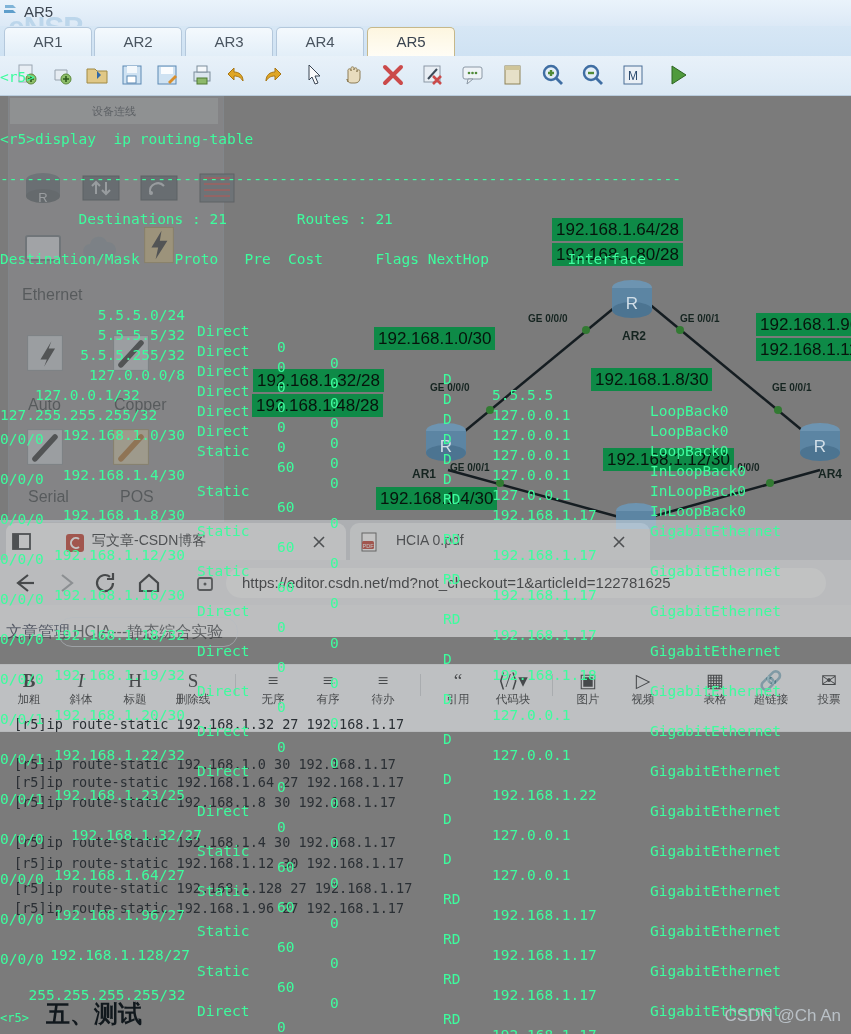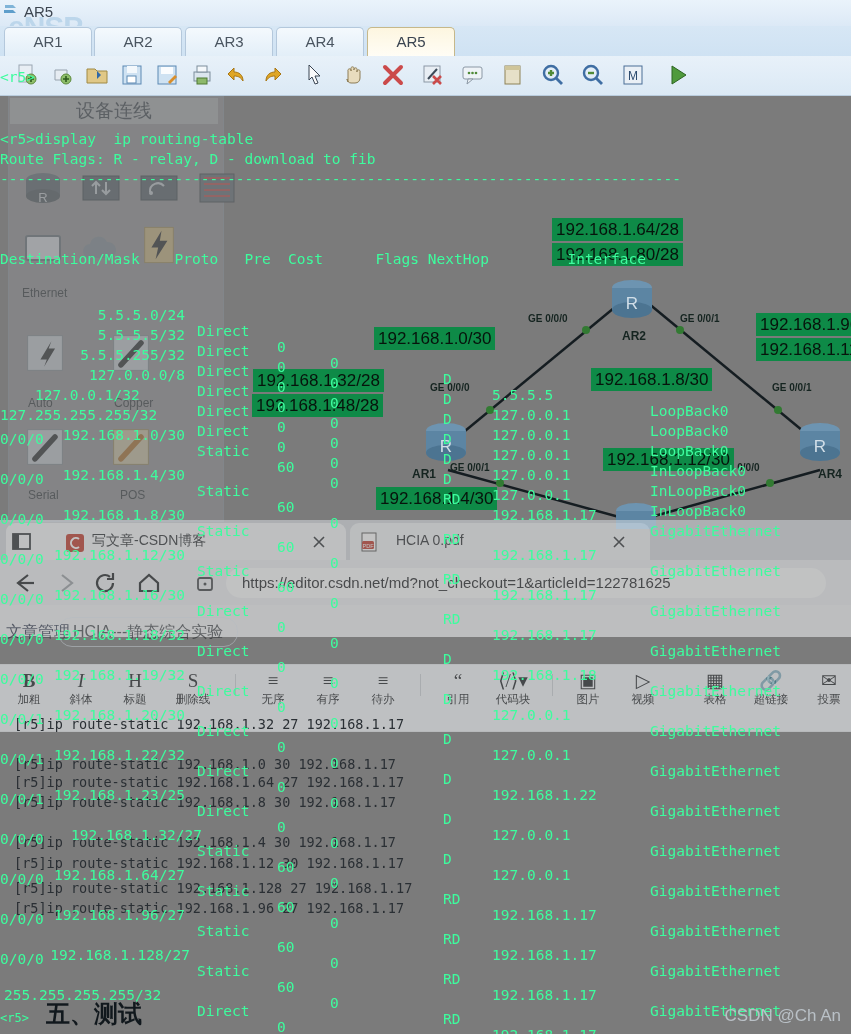--- a/index.html
+++ b/index.html
@@ -50,25 +50,25 @@
   .tbi{position:absolute;top:6px;width:26px;height:26px;}
 
   
   #palette{left:8px;top:96px;width:220px;height:430px;z-index:8;opacity:.38;}
   #palette .pbox{
     position:absolute;left:0;top:0;width:214px;height:424px;
     border:1px solid #8f9aa4;background:rgba(215,225,235,.25);
   }
   #palette .phead{
     position:absolute;left:2px;top:2px;width:208px;height:26px;
-    background:rgba(230,238,246,.35);color:#2c3740;font-size:19px;
+    background:rgba(230,238,246,.35);color:#2c3740;font-size:11px;
     line-height:26px;text-align:center;
   }
   .dev{position:absolute;width:46px;height:42px;}
-  .devlbl{position:absolute;font-size:12px;color:#1d252c;}
+  .devlbl{position:absolute;font-size:16px;color:#1d252c;}
 
   
   #topo{left:390px;top:255px;width:461px;height:270px;z-index:9;opacity:.95;}
 
   .router{position:absolute;width:56px;height:50px;}
   .rlabel{position:absolute;font-size:12px;color:#10201c;font-weight:bold;
           font-family:"Liberation Sans",sans-serif;}
   .iflabel{position:absolute;font-size:10px;color:#10201c;font-weight:bold;}
 
   
@@ -503,22 +503,22 @@
 <div class="cmdline redcmd" style="top:774px">[r5]ip route-static 192.168.1.64 27 192.168.1.17</div>
 <div class="cmdline redcmd" style="top:794px">[r5]ip route-static 192.168.1.8 30 192.168.1.17</div>
 <div class="cmdline redcmd" style="top:834px">[r5]ip route-static 192.168.1.4 30 192.168.1.17</div>
 <div class="cmdline redcmd" style="top:855px">[r5]ip route-static 192.168.1.12 30 192.168.1.17</div>
 <div class="cmdline redcmd" style="top:880px">[r5]ip route-static 192.168.1.128 27 192.168.1.17</div>
 <div class="cmdline redcmd" style="top:900px">[r5]ip route-static 192.168.1.96 27 192.168.1.17</div>
 
 <div class="layer" id="term">
   <div class="tl" style="top:69px">&lt;r5&gt;</div>
   <div class="tl" style="top:131px">&lt;r5&gt;display  ip routing-table</div>
-  <div class="tl" style="top:151px">Route Flags: R - relay, D - download to fib</div>
   <div class="tl" style="top:171px;letter-spacing:0px">------------------------------------------------------------------------------</div>
+  <div class="tl" style="top:211px">         Destinations : 21        Routes : 21</div>
   <div class="tl" style="top:251px">Destination/Mask    Proto   Pre  Cost      Flags NextHop         Interface</div>
 
   <div class="tl" style="top:291px">
     <span style="position:absolute;left:0;width:185px;text-align:right">      5.5.5.0/24</span>
     <span style="position:absolute;left:197px">Direct</span>
     <span style="position:absolute;left:277px">0</span>
     <span style="position:absolute;left:330px">0</span>
     <span style="position:absolute;left:443px">D</span>
     <span style="position:absolute;left:492px">5.5.5.5</span>
     <span style="position:absolute;left:650px">LoopBack0</span>
@@ -716,21 +716,21 @@
     <span style="position:absolute;left:197px">Static</span>
     <span style="position:absolute;left:277px">60</span>
     <span style="position:absolute;left:330px">0</span>
     <span style="position:absolute;left:443px">RD</span>
     <span style="position:absolute;left:492px">192.168.1.17</span>
     
   </div>
   <div class="tl" style="top:951px">0/0/0</div>
 
   <div class="tl" style="top:971px">
-    <span style="position:absolute;left:4px;width:190px;text-align:left">255.255.255.255/32</span>
+    <span style="position:absolute;left:12px;width:190px;text-align:center">255.255.255.255/32</span>
     <span style="position:absolute;left:197px">Direct</span>
     <span style="position:absolute;left:277px">0</span>
     
     
     
     
   </div>
   <div class="tl" style="top:1011px;font-size:12px">&lt;r5&gt;</div>
 </div>
 

